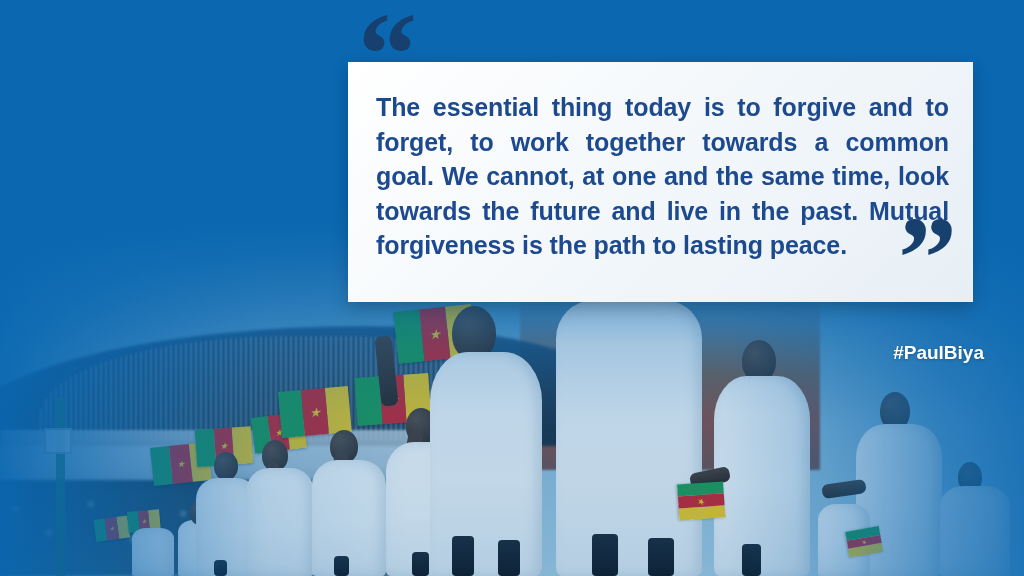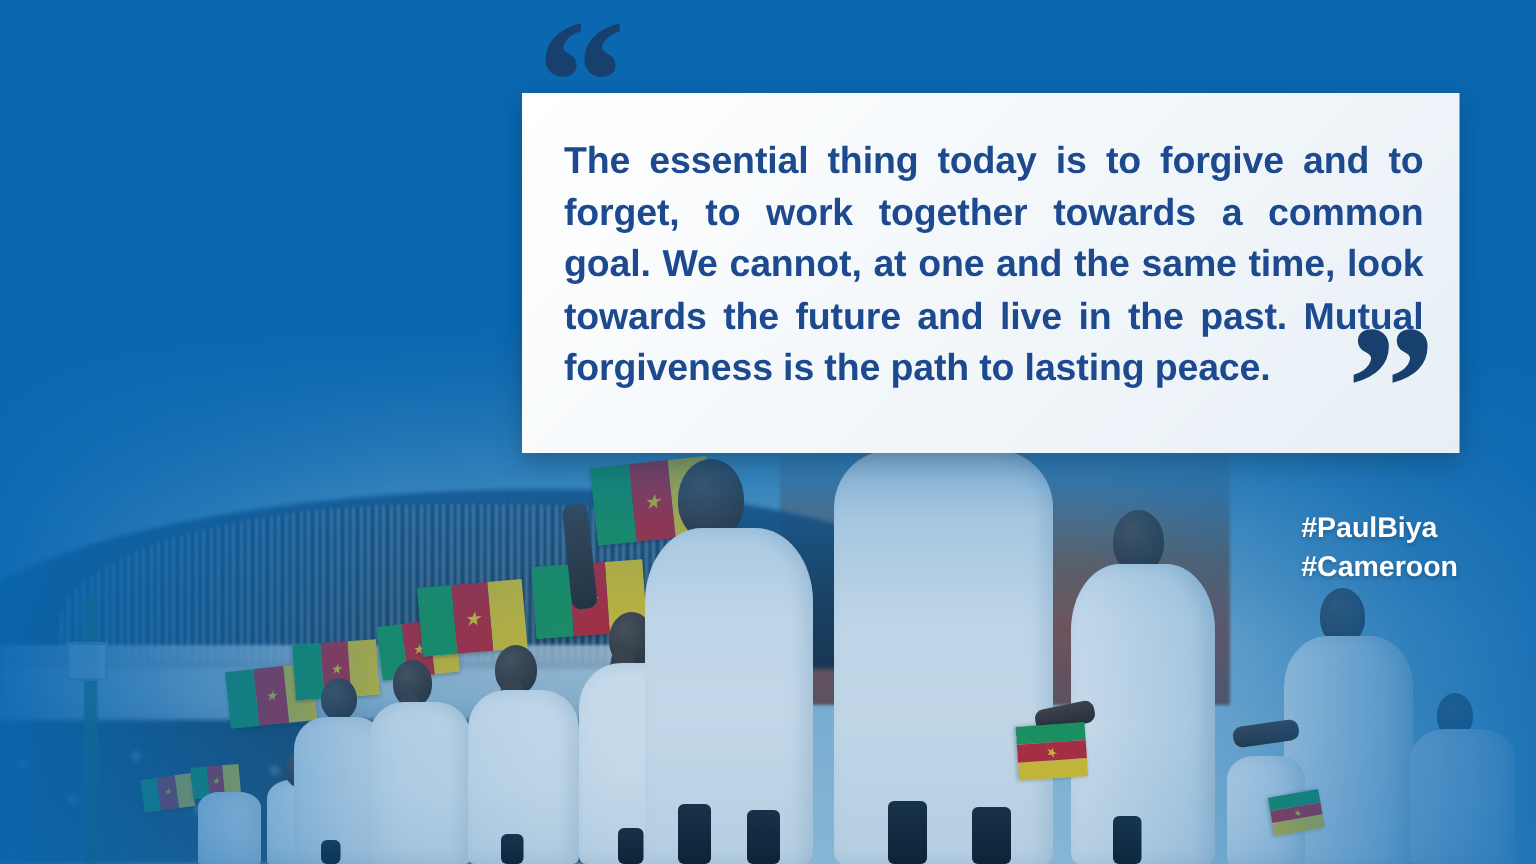--- a/index.html
+++ b/index.html
@@ -203,21 +203,21 @@
     font-size: 118px;
   }
   .mark-close {
     left: 898px; top: 200px;
     font-size: 118px;
   }
 
   
   .hashtags {
     position: absolute;
-    right: 52px; top: 340px;
+    right: 40px; top: 340px;
     text-align: left;
     color: #ffffff;
     font-size: 19px;
     line-height: 26px;
     font-weight: bold;
     text-shadow: 0 1px 3px rgba(0,0,0,.25);
   }
 </style>
 </head>
 <body>
@@ -343,16 +343,15 @@
   </div>
 
   <div class="quote-card">
     <p class="quote-text">The essential thing today is to forgive and to forget, to work together towards a common goal. We cannot, at one and the same time, look towards the future and live in the past. Mutual forgiveness is the path to lasting peace.</p>
   </div>
   <span class="mark mark-open">“</span>
   <span class="mark mark-close">”</span>
 
   <div class="hashtags">
     <div>#PaulBiya</div>
-    <div>#Cameroon</div>
   </div>
 
 </div>
 
 </body></html>

